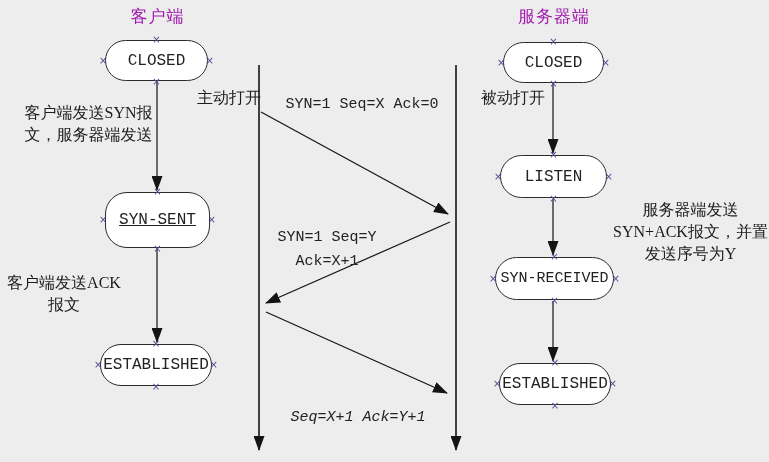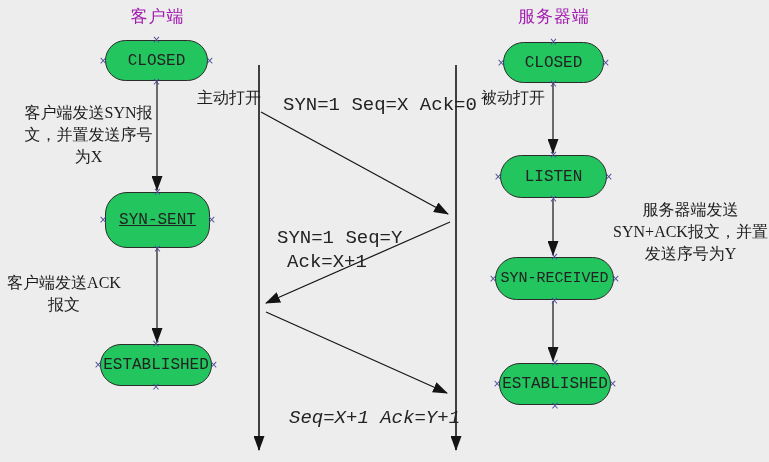--- a/index.html
+++ b/index.html
@@ -2,39 +2,39 @@
 <html><head>
 <meta charset="utf-8">
 <style>
   html,body{margin:0;padding:0;background:#ededed;}
   .canvas{
     position:relative;width:769px;height:462px;background:#ededed;overflow:hidden;
     font-family:"Liberation Serif","DejaVu Serif",serif;color:#1c1c1c;
   }
   svg.wires{position:absolute;left:0;top:0;width:769px;height:462px;}
   .state{
-    position:absolute;background:#22c55e;border:1.5px solid #2b2b2b;border-radius:22px;
+    position:absolute;background:#ffffff;border:1.5px solid #2b2b2b;border-radius:22px;
     display:flex;align-items:center;justify-content:center;
     font-family:"Liberation Mono","DejaVu Sans Mono",monospace;font-size:16px;color:#222;
     white-space:nowrap;box-sizing:border-box;
   }
   .cp{position:absolute;color:#4c4c96;font-size:10px;line-height:8px;font-family:"DejaVu Sans",sans-serif;}
   .cp::before{content:"\00d7";}
   .cp-t{top:-5px;left:50%;transform:translateX(-50%);}
   .cp-b{bottom:-6px;left:50%;transform:translateX(-50%);}
   .cp-l{left:-7px;top:50%;transform:translateY(-50%);}
   .cp-r{right:-7px;top:50%;transform:translateY(-50%);}
   .title{
     position:absolute;font-size:17px;text-align:center;color:#a21caf;letter-spacing:1px;
   }
   .cnlabel{position:absolute;font-size:16px;color:#1c1c1c;white-space:nowrap;margin-left:19px;}
   .note{position:absolute;font-size:16px;line-height:22px;text-align:center;color:#1c1c1c;}
   .msg{
     position:absolute;font-family:"Liberation Mono","DejaVu Sans Mono",monospace;
-    font-size:19px;color:#232323;text-align:center;line-height:24px;white-space:nowrap;
+    font-size:15px;color:#232323;text-align:center;line-height:24px;white-space:nowrap;
   }
 </style>
 </head>
 <body>
 
 <div class="canvas">
 
   <svg class="wires" viewBox="0 0 769 462">
     <defs>
       <marker id="ah" markerUnits="userSpaceOnUse" markerWidth="15" markerHeight="11" refX="14" refY="5.5" orient="auto">
@@ -109,22 +109,21 @@
     <span class="cp cp-l"></span>
     <span class="cp cp-r"></span>
     <span>ESTABLISHED</span>
   </div>
 
   <div class="cnlabel" style="left:178px;top:88px;">主动打开</div>
   <div class="cnlabel" style="left:462px;top:88px;">被动打开</div>
 
   <div class="note" style="left:0px;top:102px;width:145px;margin-left:16px;">
     <div>客户端发送SYN报</div>
-    <div>文，并置发送序号</div>
-    <div>为X</div>
+    <div>文，服务器端发送</div>
   </div>
   <div class="note" style="left:5px;top:272px;width:118px;">
     <div>客户端发送ACK</div>
     <div>报文</div>
   </div>
   <div class="note" style="left:612px;top:199px;width:157px;">
     <div>服务器端发送</div>
     <div>SYN+ACK报文，并置</div>
     <div>发送序号为Y</div>
   </div>

